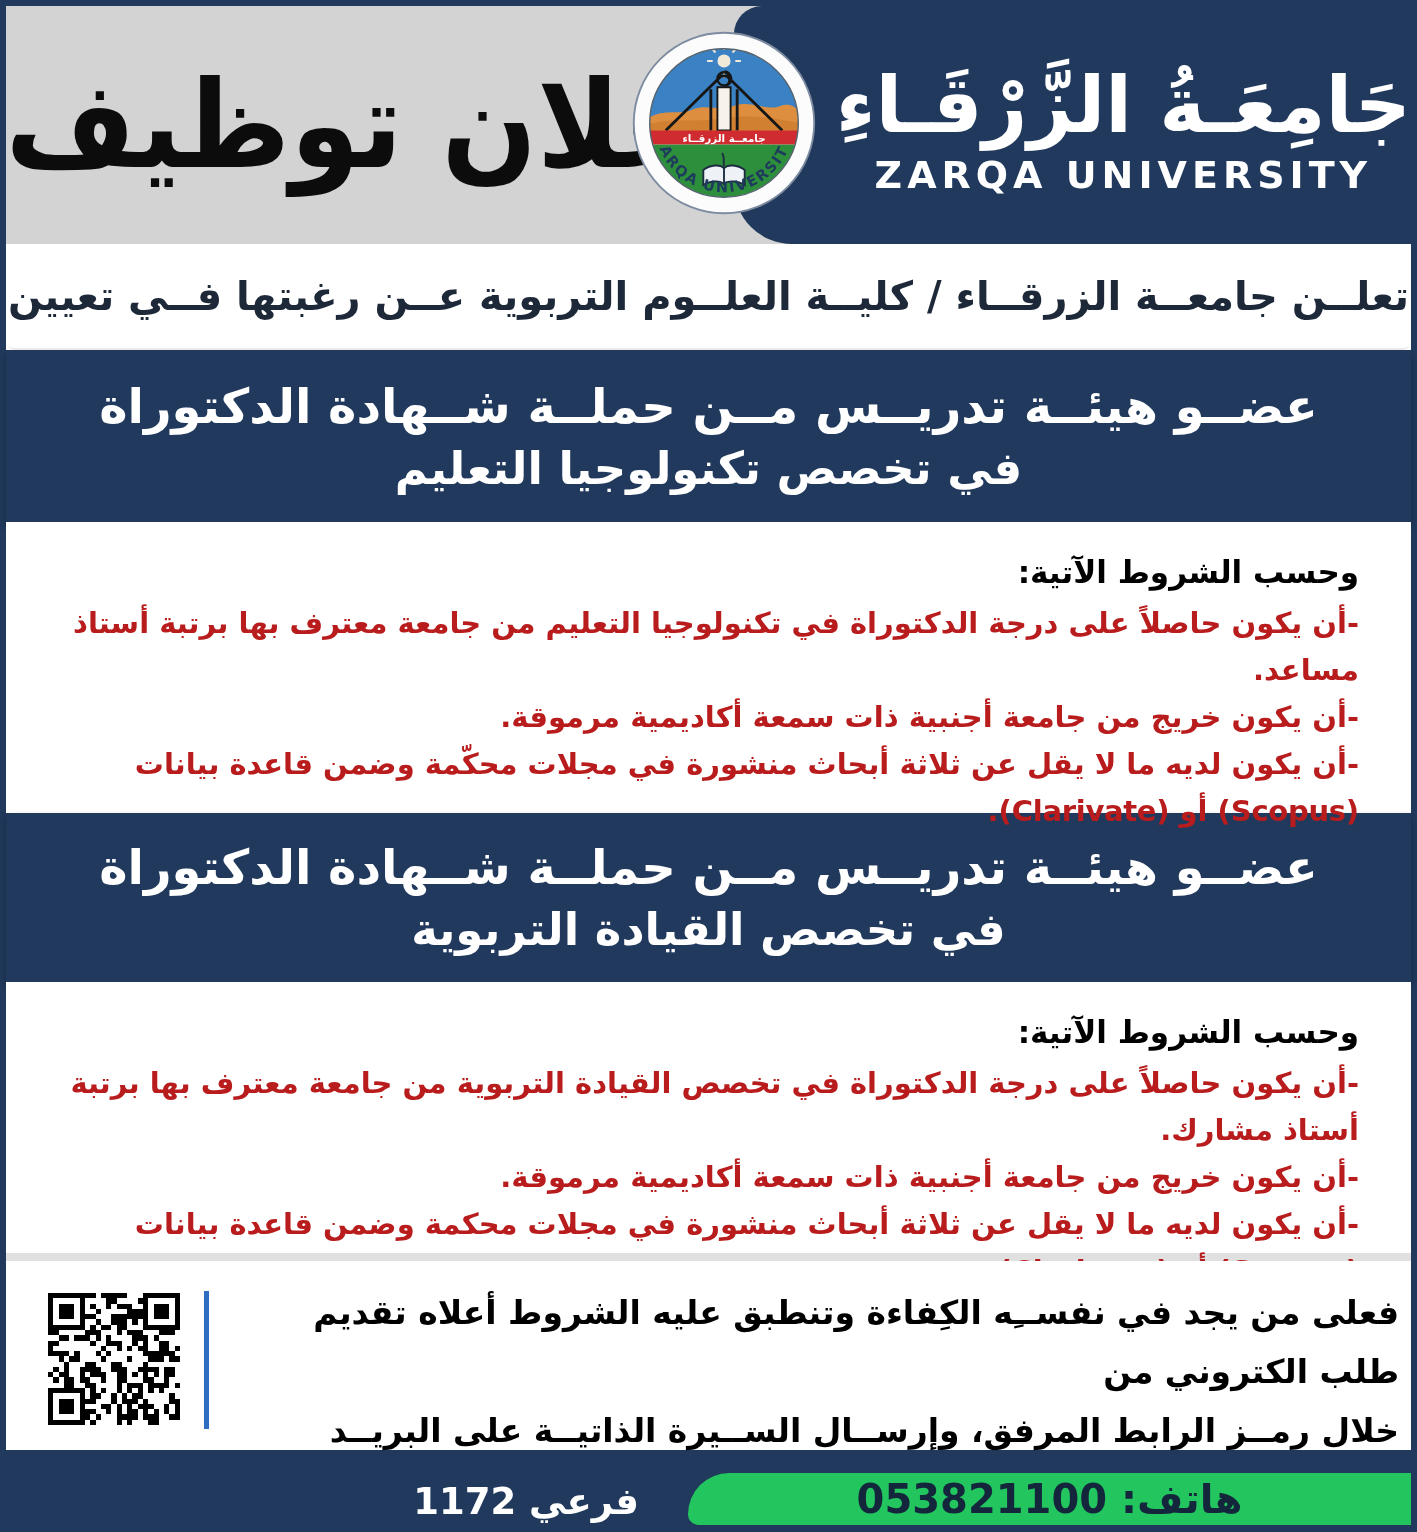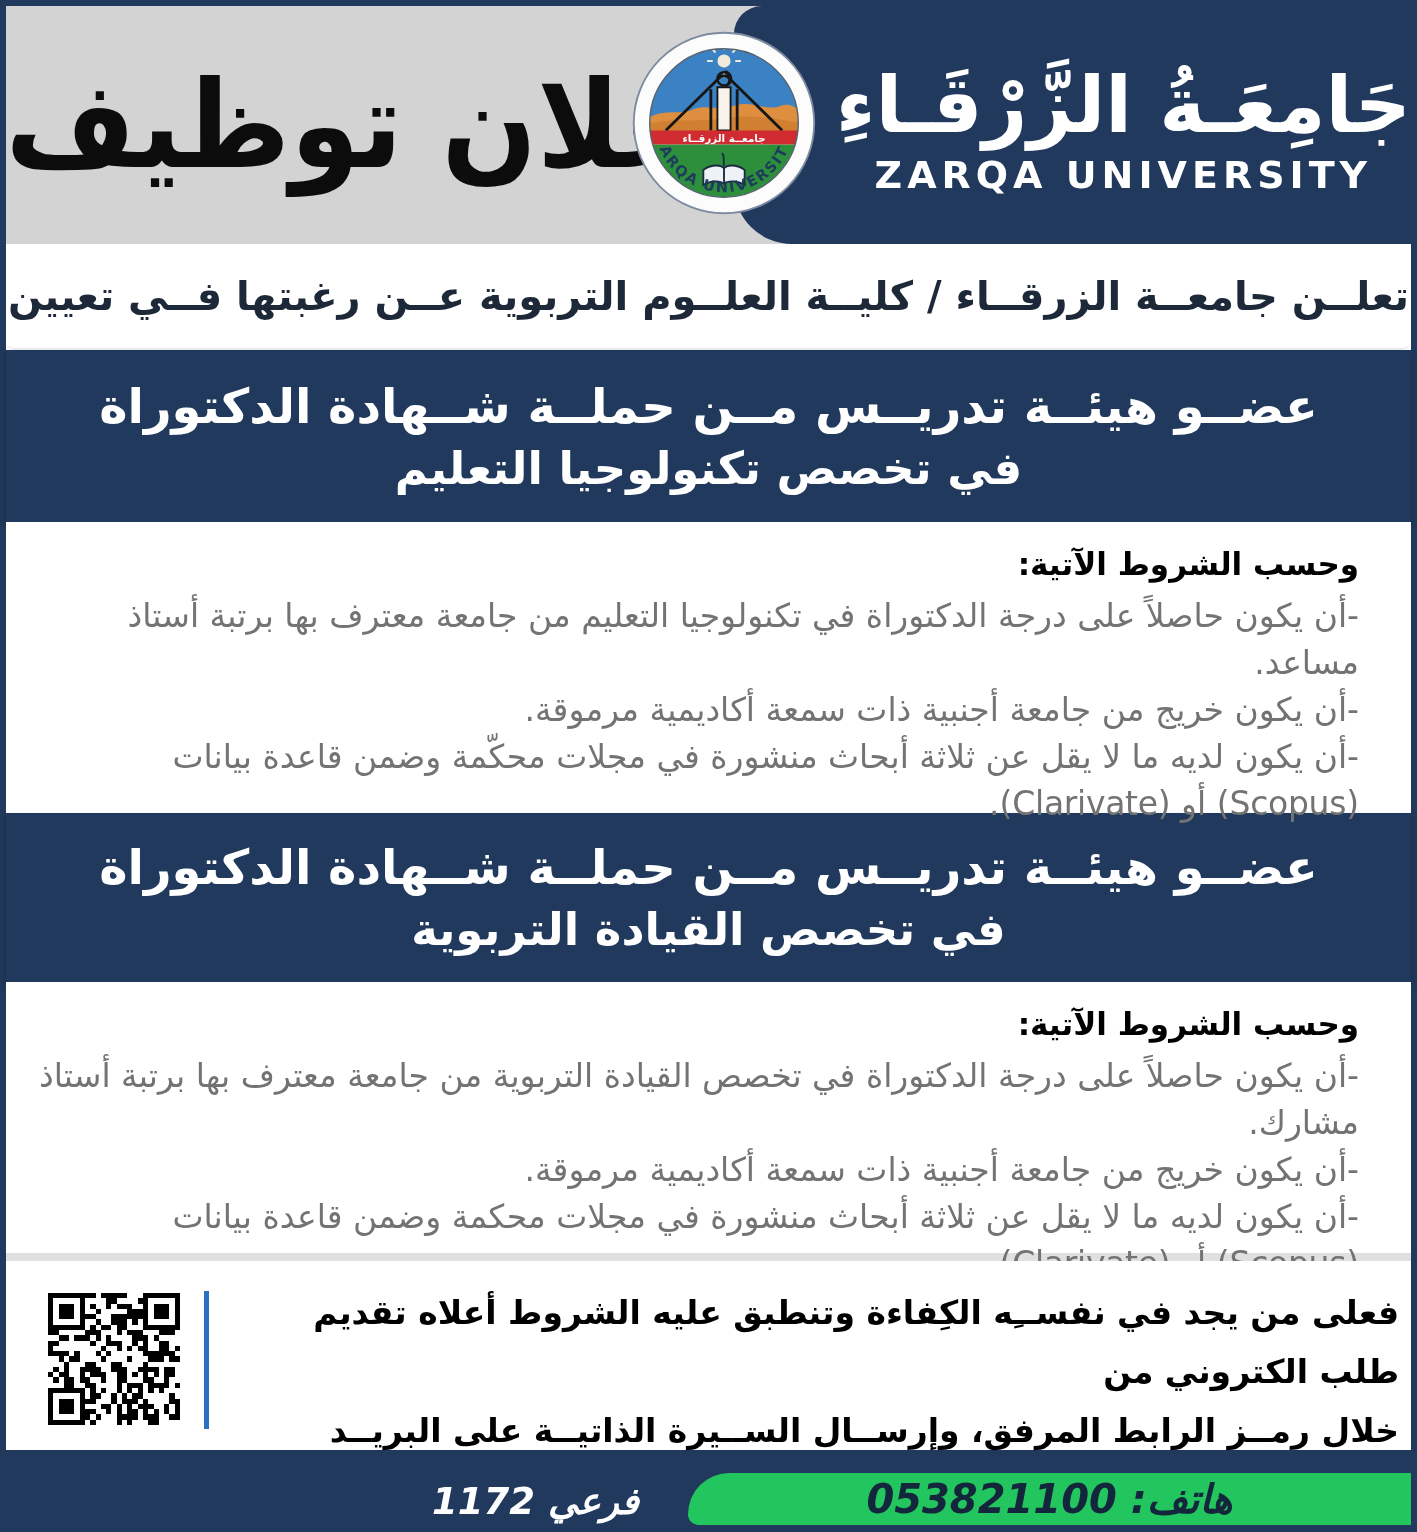--- a/index.html
+++ b/index.html
@@ -64,43 +64,43 @@
   .navy-band{
     background:#20395c;color:#ffffff;text-align:center;
     display:flex;flex-direction:column;align-items:center;justify-content:center;
     gap:8px;box-shadow:0 4px 7px rgba(0,0,0,.28);
   }
   .band-1{height:172px;}
   .band-2{height:169px;}
   .navy-band .l1{font-size:48px;font-weight:bold;white-space:nowrap;}
   .navy-band .l2{font-size:45px;font-weight:bold;white-space:nowrap;}
   
-  .conds{background:#ffffff;padding:24px 52px 0 22px;}
+  .conds{background:#ffffff;padding:32px 52px 0 22px;}
   .conds-1{height:291px;}
   .conds-2{height:271px;}
   .c-head{font-size:31px;font-weight:bold;color:#000;margin:0 0 10px 0;}
   .c-list{list-style:none;margin:0;padding:0;}
   .c-list li{
-    font-size:33px;font-weight:normal;color:#737373;line-height:47px;
+    font-size:29px;font-weight:bold;color:#b91c1c;line-height:47px;
     letter-spacing:-0.3px;
   }
   .divider{height:8px;background:#e0e0e0;}
   
   .footer{position:relative;height:187px;background:#ffffff;}
   .qr{position:absolute;left:42px;top:32px;width:132px;height:132px;}
   .vline{position:absolute;left:198px;top:30px;width:5px;height:138px;background:#2f6fc1;}
   .apply{position:absolute;left:228px;right:12px;top:22px;text-align:right;}
   .apply .a-line{font-size:33px;font-weight:bold;color:#000;line-height:59px;}
   .apply .a-email{
     direction:ltr;text-align:left;padding-left:62px;
     font-size:32px;font-weight:bold;color:#000;line-height:50px;
   }
   
   .bottom-bar{
-    position:absolute;left:16px;right:0;bottom:0;height:62px;background:#20395c;font-style:italic;
+    position:absolute;left:16px;right:0;bottom:0;height:62px;background:#20395c;
   }
   .phone-box{
     position:absolute;left:672px;right:6px;top:3px;bottom:7px;
     background:#22c55e;
     border-top-left-radius:46px;border-bottom-left-radius:12px;
     display:flex;align-items:center;justify-content:center;
   }
   .phone-text{font-size:40px;font-weight:bold;color:#14263c;white-space:nowrap;}
   .ext-text{
     position:absolute;right:778px;top:50%;transform:translateY(-50%);

